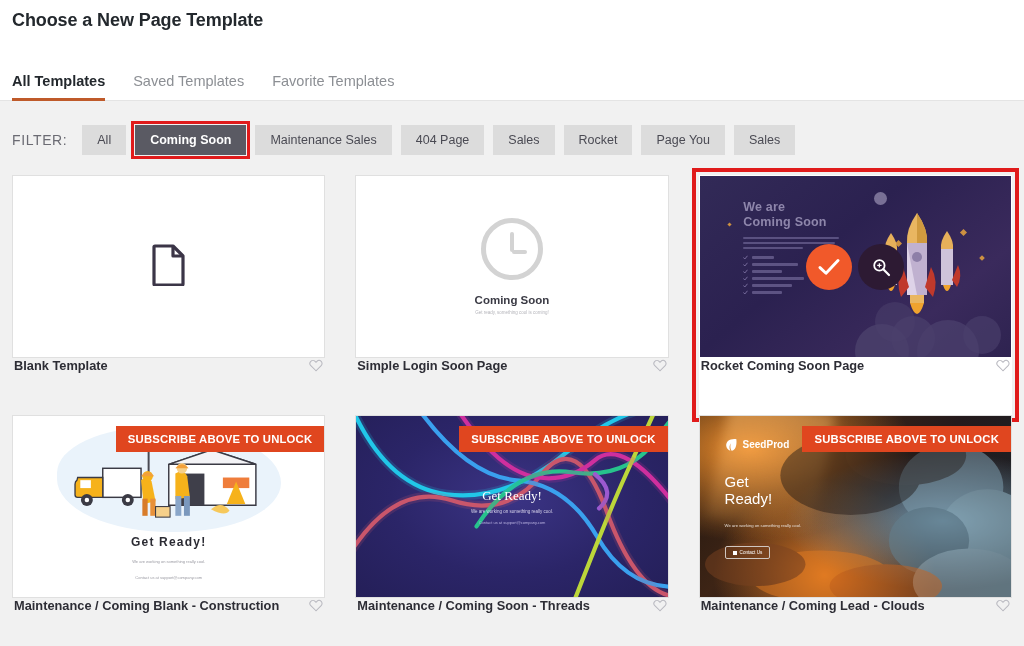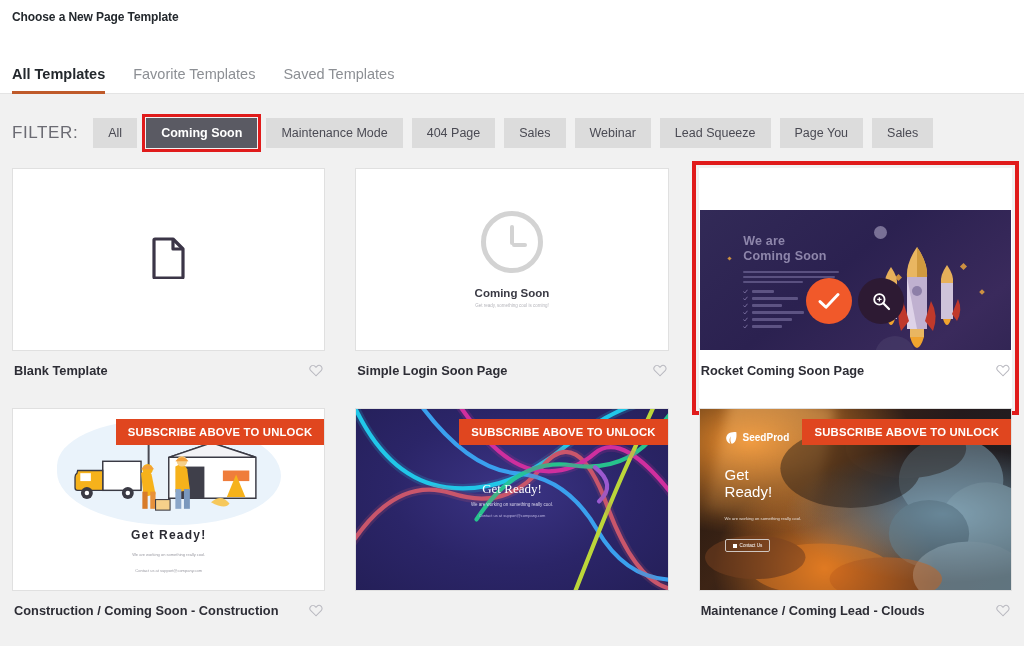--- a/index.html
+++ b/index.html
@@ -10,21 +10,21 @@
     overflow: hidden;
     position: relative;
   }
 
   
   .page-header {
     padding: 10px 12px 0 12px;
     background: #ffffff;
   }
   .page-title {
-    font-size: 12px;
+    font-size: 18px;
     font-weight: bold;
     color: #23282d;
     letter-spacing: -0.1px;
   }
 
   
   .tabs {
     display: flex;
     align-items: flex-end;
     gap: 28px;
@@ -58,21 +58,21 @@
   
   .filter-bar {
     background: #f1f1f1;
     padding: 18px 12px 14px 12px;
     display: flex;
     align-items: center;
     gap: 9px;
     height: 74px;
   }
   .filter-label {
-    font-size: 17px;
+    font-size: 14px;
     color: #6b6b73;
     letter-spacing: 0.6px;
     margin-right: 6px;
   }
   .filter-btn {
     background: #dcdcdc;
     color: #4a4a53;
     font-size: 12.5px;
     padding: 7px 15px;
     border: none;
@@ -115,21 +115,21 @@
     outline: 4px solid #e01b1b;
     outline-offset: 3px;
     background: #ffffff;
   }
   .card.highlighted .card-thumb { border-color: #ffffff; }
 
   .card-footer {
     display: flex;
     align-items: center;
     justify-content: space-between;
-    padding: 12px 2px 12px 2px;
+    padding: 0 2px 12px 2px;
   }
   .card-title {
     font-size: 12.8px;
     font-weight: bold;
     color: #2d2d35;
     white-space: nowrap;
   }
   .heart {
     width: 14px; height: 14px;
     flex-shrink: 0;
@@ -174,21 +174,20 @@
     font-size: 4.5px; color: #b5b5bb;
     filter: blur(0.5px);
   }
 
   
   .rocket-thumb {
     height: 100%;
     background: linear-gradient(140deg,#322a57 0%,#2b2150 40%,#3a2a5c 75%,#2e2350 100%);
     position: relative;
     overflow: hidden;
-    margin-top: 41px;
   }
   .rk-text { position: absolute; left: 14%; top: 13%; }
   .rk-h {
     font-size: 12.5px; font-weight: bold; color: #8e86ab;
     line-height: 1.22; letter-spacing: 0.2px;
   }
   .rk-p {
     margin-top: 7px; width: 96px;
   }
   .rk-p i {
@@ -325,54 +324,51 @@
 </style>
 </head>
 <body>
 
 <div class="page-header">
   <div class="page-title">Choose a New Page Template</div>
 </div>
 
 <div class="tabs">
   <div class="tab active">All Templates</div>
+  <div class="tab">Saved Templates</div>
   <div class="tab">Favorite Templates</div>
-  <div class="tab">Saved Templates</div>
 </div>
 
 <div class="filter-bar">
   <span class="filter-label">FILTER:</span>
 
   <span class="filter-btn-wrap">
     <button class="filter-btn">All</button>
   </span>
 
   <span class="filter-btn-wrap highlighted">
     <button class="filter-btn active">Coming Soon</button>
   </span>
 
   <span class="filter-btn-wrap">
-    <button class="filter-btn">Maintenance Mode</button>
+    <button class="filter-btn">Maintenance Sales</button>
   </span>
 
   <span class="filter-btn-wrap">
     <button class="filter-btn">404 Page</button>
   </span>
 
   <span class="filter-btn-wrap">
     <button class="filter-btn">Sales</button>
   </span>
 
   <span class="filter-btn-wrap">
-    <button class="filter-btn">Webinar</button>
-  </span>
-
-  <span class="filter-btn-wrap">
-    <button class="filter-btn">Lead Squeeze</button>
-  </span>
+    <button class="filter-btn">Rocket</button>
+  </span>
+
 
   <span class="filter-btn-wrap">
     <button class="filter-btn">Page You</button>
   </span>
 
   <span class="filter-btn-wrap">
     <button class="filter-btn">Sales</button>
   </span>
 </div>
 
@@ -573,21 +569,21 @@
 
           <rect x="130" y="116" width="22" height="16" fill="#f6d08a" stroke="#3a3a44" stroke-width="1.6"></rect>
           <path d="M214 120 q16-14 28 2 -6 10 -28 -2z" fill="#f6c85b"></path>
         </svg>
         <div class="constr-ready">Get  Ready!</div>
         <div class="constr-sub">We are working on something really cool.</div>
         <div class="constr-sub2">Contact us at support@company.com</div>
       </div>
     </div>
     <div class="card-footer">
-      <span class="card-title">Construction / Coming Soon - Construction</span>
+      <span class="card-title">Maintenance / Coming Blank - Construction</span>
       <span class="heart">
         <svg width="14" height="13" viewBox="0 0 20 18">
           <path d="M10 16.5 L2.6 9.2 a4.3 4.3 0 0 1 6.1-6.1 L10 4.4 l1.3-1.3 a4.3 4.3 0 0 1 6.1 6.1 z" fill="none" stroke="#b9b9c0" stroke-width="1.5"></path>
         </svg>
       </span>
     </div>
   </div>
 
   <div class="card">
     <div class="card-thumb">
@@ -608,20 +604,28 @@
             <path d="M-5 135 Q40 66 95 84 T185 58 T250 96 T320 180" stroke="#c9566b"></path>
             <path d="M100 -8 Q140 52 175 60 T238 44 T320 92" stroke="#cf2f9e"></path>
           </g>
         </svg>
         <div class="th-text">
           <div class="th-ready">Get Ready!</div>
           <div class="th-sub">We are working on something really cool.</div>
           <div class="th-sub2">Contact us at support@company.com</div>
         </div>
       </div>
+    </div>
+    <div class="card-footer">
+      <span class="card-title">Maintenance / Coming Soon - Threads</span>
+      <span class="heart">
+        <svg width="14" height="13" viewBox="0 0 20 18">
+          <path d="M10 16.5 L2.6 9.2 a4.3 4.3 0 0 1 6.1-6.1 L10 4.4 l1.3-1.3 a4.3 4.3 0 0 1 6.1 6.1 z" fill="none" stroke="#b9b9c0" stroke-width="1.5"></path>
+        </svg>
+      </span>
     </div>
   </div>
 
   <div class="card">
     <div class="card-thumb">
       <div class="lock-badge">SUBSCRIBE ABOVE TO UNLOCK</div>
       <div class="clouds-thumb">
         <div class="cl-ray"></div>
         <svg viewBox="0 0 310 183" preserveAspectRatio="none" style="position:absolute;inset:0;width:100%;height:100%;">
           <g opacity=".55">

